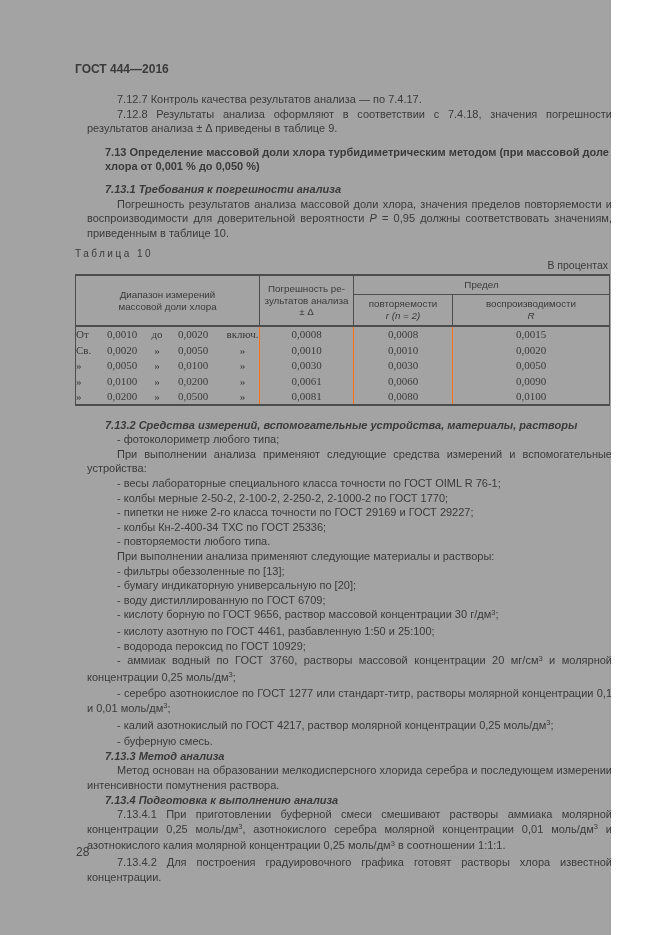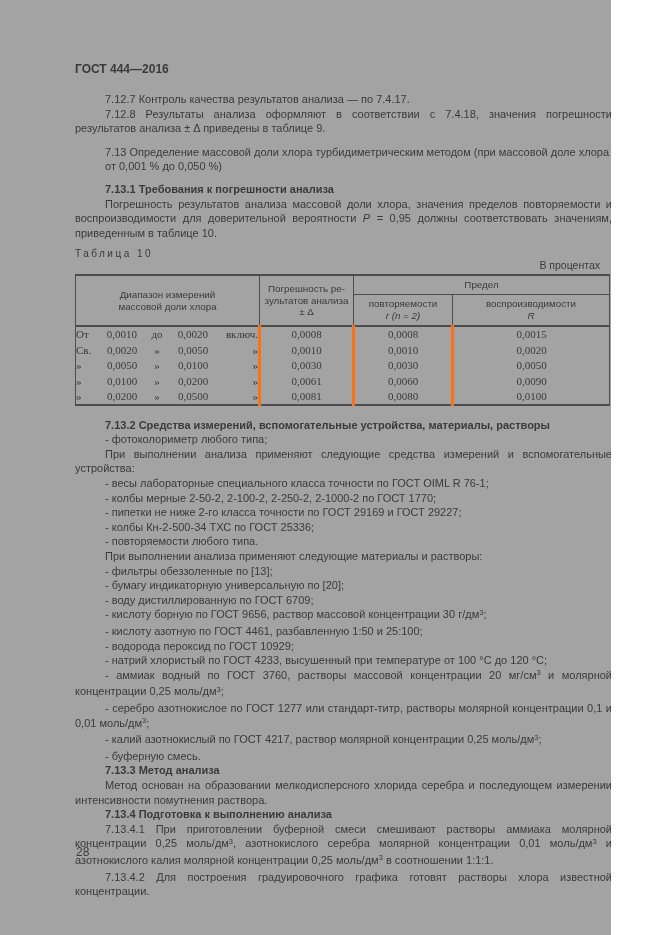--- a/index.html
+++ b/index.html
@@ -13,57 +13,57 @@
   }
   .doc{
     position:absolute;left:75px;top:62px;width:537px;
   }
   .doc-header{
     font-weight:bold;font-size:12px;margin-bottom:16px;color:#3a3a3a;
   }
   .p, .h, .hblock{
     font-size:11px;line-height:14.6px;margin:0;
   }
-  .p{text-align:justify;text-indent:30px;}
-  .h{font-weight:bold;text-indent:30px;}
+  .p{text-align:justify;text-indent:30px;margin-left:12px;}
+  .h{font-weight:bold;text-indent:30px;font-style:italic;}
   .hblock{
-    font-weight:normal;margin:9px 0 8px 30px;text-align:left;
+    font-weight:bold;margin:9px 0 8px 30px;text-align:left;
   }
   .sup{font-size:7.5px;position:relative;top:-3.5px;}
   .italic{font-style:italic;}
   
   .tcap-left{
     display:block;margin-top:8px;font-size:10px;letter-spacing:2.5px;
   }
   .tcap-right{
-    display:block;text-align:right;font-size:10.5px;margin:0 12px 3px 0;
+    display:block;text-align:right;font-size:10.5px;margin:0 4px 3px 0;
   }
   
   table.t10{
     width:534px;border-collapse:collapse;table-layout:fixed;
     border:1px solid #4d4d4d;border-top:2px solid #4d4d4d;border-bottom:2px solid #4d4d4d;
   }
   table.t10 thead th{
     font-weight:normal;font-size:9.8px;line-height:11.8px;
     border:1px solid #4d4d4d;vertical-align:middle;text-align:center;
     padding:3px 2px;white-space:pre-line;color:#3a3a3a;
   }
   table.t10 tbody{border-top:2px solid #4d4d4d;font-family:Liberation Serif, serif;}
   table.t10 td{
     font-size:11px;height:15.4px;padding:0;vertical-align:middle;
-    border-left:3px solid #f97316;color:#3a3a3a;
+    border-left:1px solid #f97316;color:#3a3a3a;
   }
   table.t10 td:first-child{border-left:none;}
   td.c-range{padding-left:6px;}
   .range-line{display:flex;align-items:center;}
   .rp0{width:24px;text-align:left;}
   .rp1{width:44px;text-align:center;}
   .rp2{width:26px;text-align:center;}
   .rp3{width:46px;text-align:center;}
-  .rp4{flex:1;text-align:right;padding-left:10px;}
+  .rp4{flex:1;text-align:center;padding-left:10px;}
   td.c-num{text-align:center;}
   #content-after{margin-top:12px;}
   .page-number{
     position:absolute;left:76px;top:845px;font-size:12px;color:#3a3a3a;
   }
 </style>
 </head>
 <body>
 
 <div class="page">
@@ -177,30 +177,29 @@
         </tbody>
     </table>
 
     <div id="content-after">
         <p class="h">7.13.2 Средства измерений, вспомогательные устройства, материалы, растворы</p>
         <p class="p">- фотоколориметр любого типа;</p>
         <p class="p">При выполнении анализа применяют следующие средства измерений и вспомогательные устройства:</p>
         <p class="p">- весы лабораторные специального класса точности по ГОСТ OIML R 76-1;</p>
         <p class="p">- колбы мерные 2-50-2, 2-100-2, 2-250-2, 2-1000-2 по ГОСТ 1770;</p>
         <p class="p">- пипетки не ниже 2-го класса точности по ГОСТ 29169 и ГОСТ 29227;</p>
-        <p class="p">- колбы Кн-2-500-34 ТХС по ГОСТ 25336;</p>
+        <p class="p">- колбы Кн-2-400-34 ТХС по ГОСТ 25336;</p>
         <p class="p">- повторяемости любого типа.</p>
         <p class="p">При выполнении анализа применяют следующие материалы и растворы:</p>
         <p class="p">- фильтры обеззоленные по [13];</p>
         <p class="p">- бумагу индикаторную универсальную по [20];</p>
         <p class="p">- воду дистиллированную по ГОСТ 6709;</p>
         <p class="p">- кислоту борную по ГОСТ 9656, раствор массовой концентрации 30 г/дм<span class="sup">3</span>;</p>
         <p class="p">- кислоту азотную по ГОСТ 4461, разбавленную 1:50 и 25:100;</p>
         <p class="p">- водорода пероксид по ГОСТ 10929;</p>
-        <p class="p">- натрий хлористый по ГОСТ 4233, высушенный при температуре от 100 °С до 120 °С;</p>
         <p class="p">- аммиак водный по ГОСТ 3760, растворы массовой концентрации 20 мг/см<span class="sup">3</span> и молярной концентрации 0,25 моль/дм<span class="sup">3</span>;</p>
         <p class="p">- серебро азотнокислое по ГОСТ 1277 или стандарт-титр, растворы молярной концентрации 0,1 и 0,01 моль/дм<span class="sup">3</span>;</p>
         <p class="p">- калий азотнокислый по ГОСТ 4217, раствор молярной концентрации 0,25 моль/дм<span class="sup">3</span>;</p>
         <p class="p">- буферную смесь.</p>
         <p class="h">7.13.3 Метод анализа</p>
         <p class="p">Метод основан на образовании мелкодисперсного хлорида серебра и последующем измерении интенсивности помутнения раствора.</p>
         <p class="h">7.13.4 Подготовка к выполнению анализа</p>
         <p class="p">7.13.4.1 При приготовлении буферной смеси смешивают растворы аммиака молярной концентрации 0,25 моль/дм<span class="sup">3</span>, азотнокислого серебра молярной концентрации 0,01 моль/дм<span class="sup">3</span> и азотнокислого калия молярной концентрации 0,25 моль/дм<span class="sup">3</span> в соотношении 1:1:1.</p>
         <p class="p">7.13.4.2 Для построения градуировочного графика готовят растворы хлора известной концентрации.</p>
       </div>

